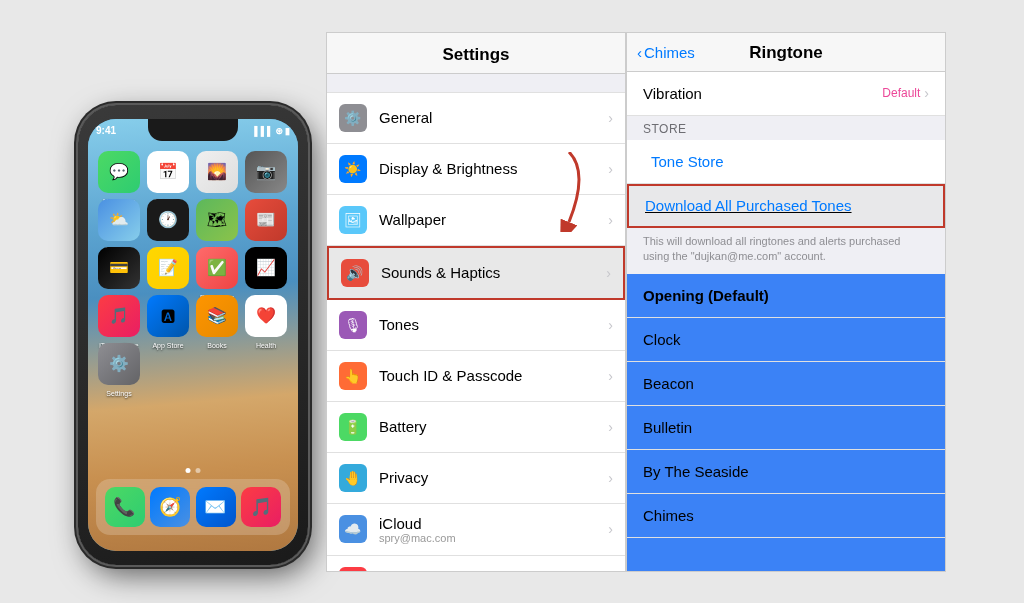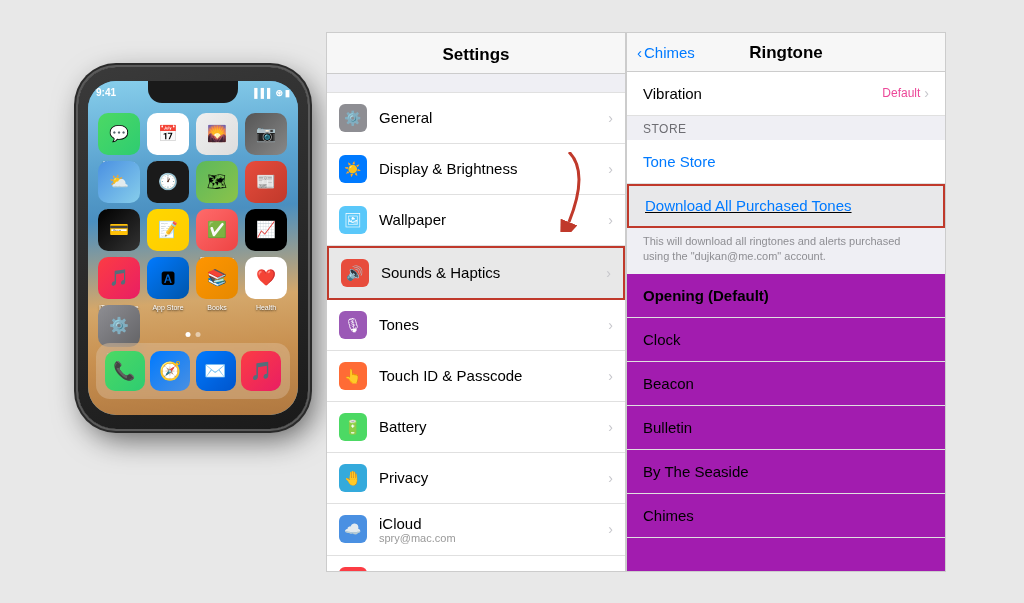--- a/index.html
+++ b/index.html
@@ -25,26 +25,27 @@
     
     .iphone-wrap {
       width: 230px;
       height: 470px;
       flex-shrink: 0;
       margin-right: 18px;
     }
 
     .iphone {
       width: 230px;
-      height: 362px;
+      height: 460px;
       background: linear-gradient(160deg, #3a3a3a 0%, #1a1a1a 100%);
       border-radius: 38px;
       position: relative;
       box-shadow: 0 0 0 2px #5a5a5a, 0 0 0 4px #2a2a2a, 6px 10px 30px rgba(0,0,0,0.6);
       overflow: hidden;
+      margin-top: 38px;
     }
 
     .iphone-screen {
       position: absolute;
       top: 14px; left: 10px; right: 10px; bottom: 14px;
       border-radius: 28px;
       overflow: hidden;
       background: #5ba3d0;
     }
 
@@ -326,21 +327,21 @@
       font-size: 12px;
       font-weight: 500;
       color: #6d6d72;
       text-transform: uppercase;
       letter-spacing: 0.5px;
     }
 
     .ringtone-store-item {
       background: white;
       border-bottom: 1px solid #e0e0e0;
-      padding: 11px 16px;
+      padding: 11px 24px;
       min-height: 44px;
       display: flex;
       align-items: center;
     }
     .ringtone-store-label {
       font-size: 15px;
       color: #007aff;
     }
 
     .ringtone-download-item {
@@ -367,21 +368,21 @@
     .ringtone-section-header-ringtones {
       padding: 6px 16px 4px;
       font-size: 12px;
       font-weight: 500;
       color: #6d6d72;
       text-transform: uppercase;
       letter-spacing: 0.5px;
     }
 
     .ringtone-tone-item {
-      background: #a21caf;
+      background: #3b82f6;
       border-bottom: 1px solid #e0e0e0;
       padding: 11px 16px;
       min-height: 44px;
       display: flex;
       align-items: center;
     }
     .ringtone-tone-label {
       font-size: 15px;
       color: #000;
     }

